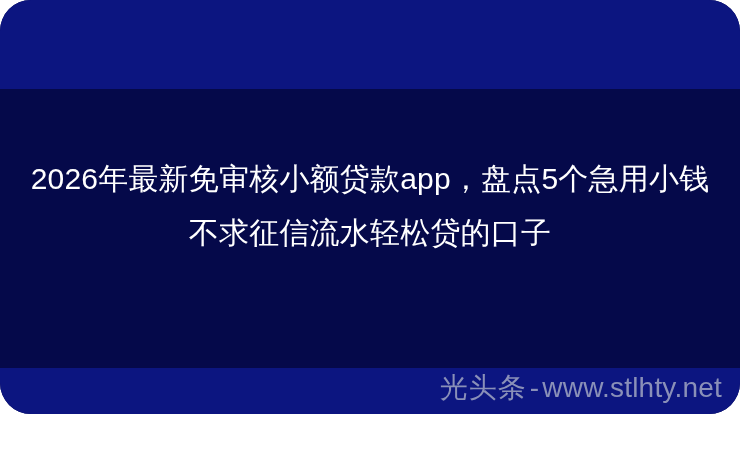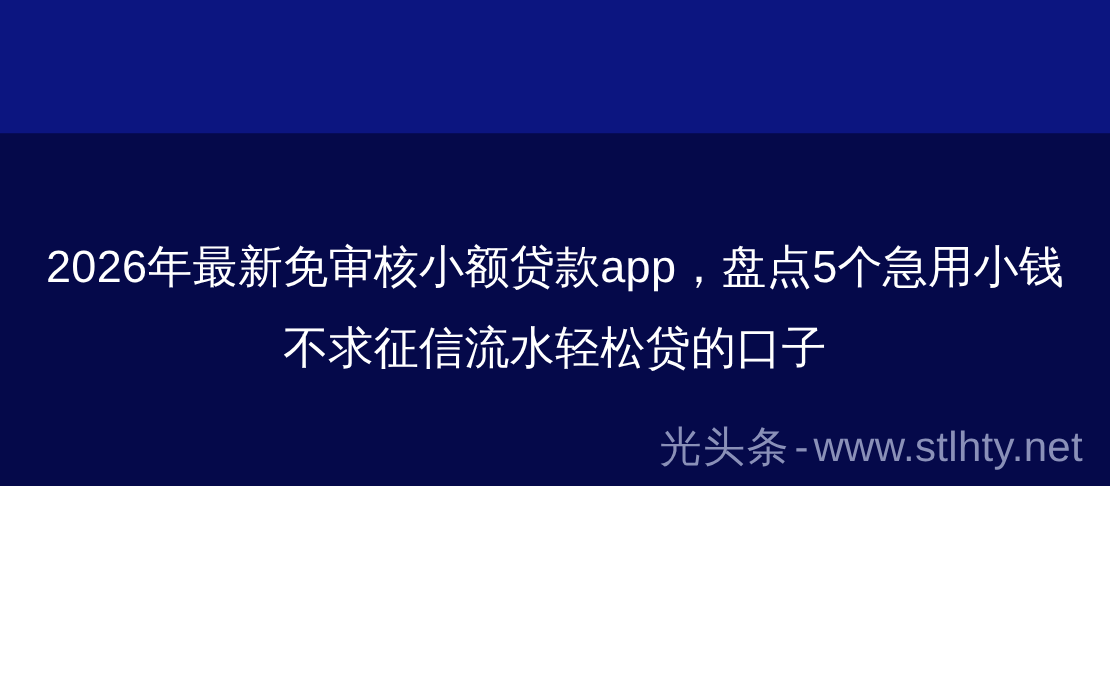--- a/index.html
+++ b/index.html
@@ -9,23 +9,24 @@
   }
   body {
     background: #ffffff;
     font-family: "Liberation Sans", "DejaVu Sans", sans-serif;
   }
 
   
   .banner {
     position: relative;
     width: 740px;
-    height: 324px;
+    height: 414px;
     overflow: hidden;
     background: #05094a;            
+    border-radius: 31px;
     -webkit-font-smoothing: antialiased;
   }
 
   
   .band {
     position: absolute;
     left: 0;
     width: 100%;
   }
   .band-top {

